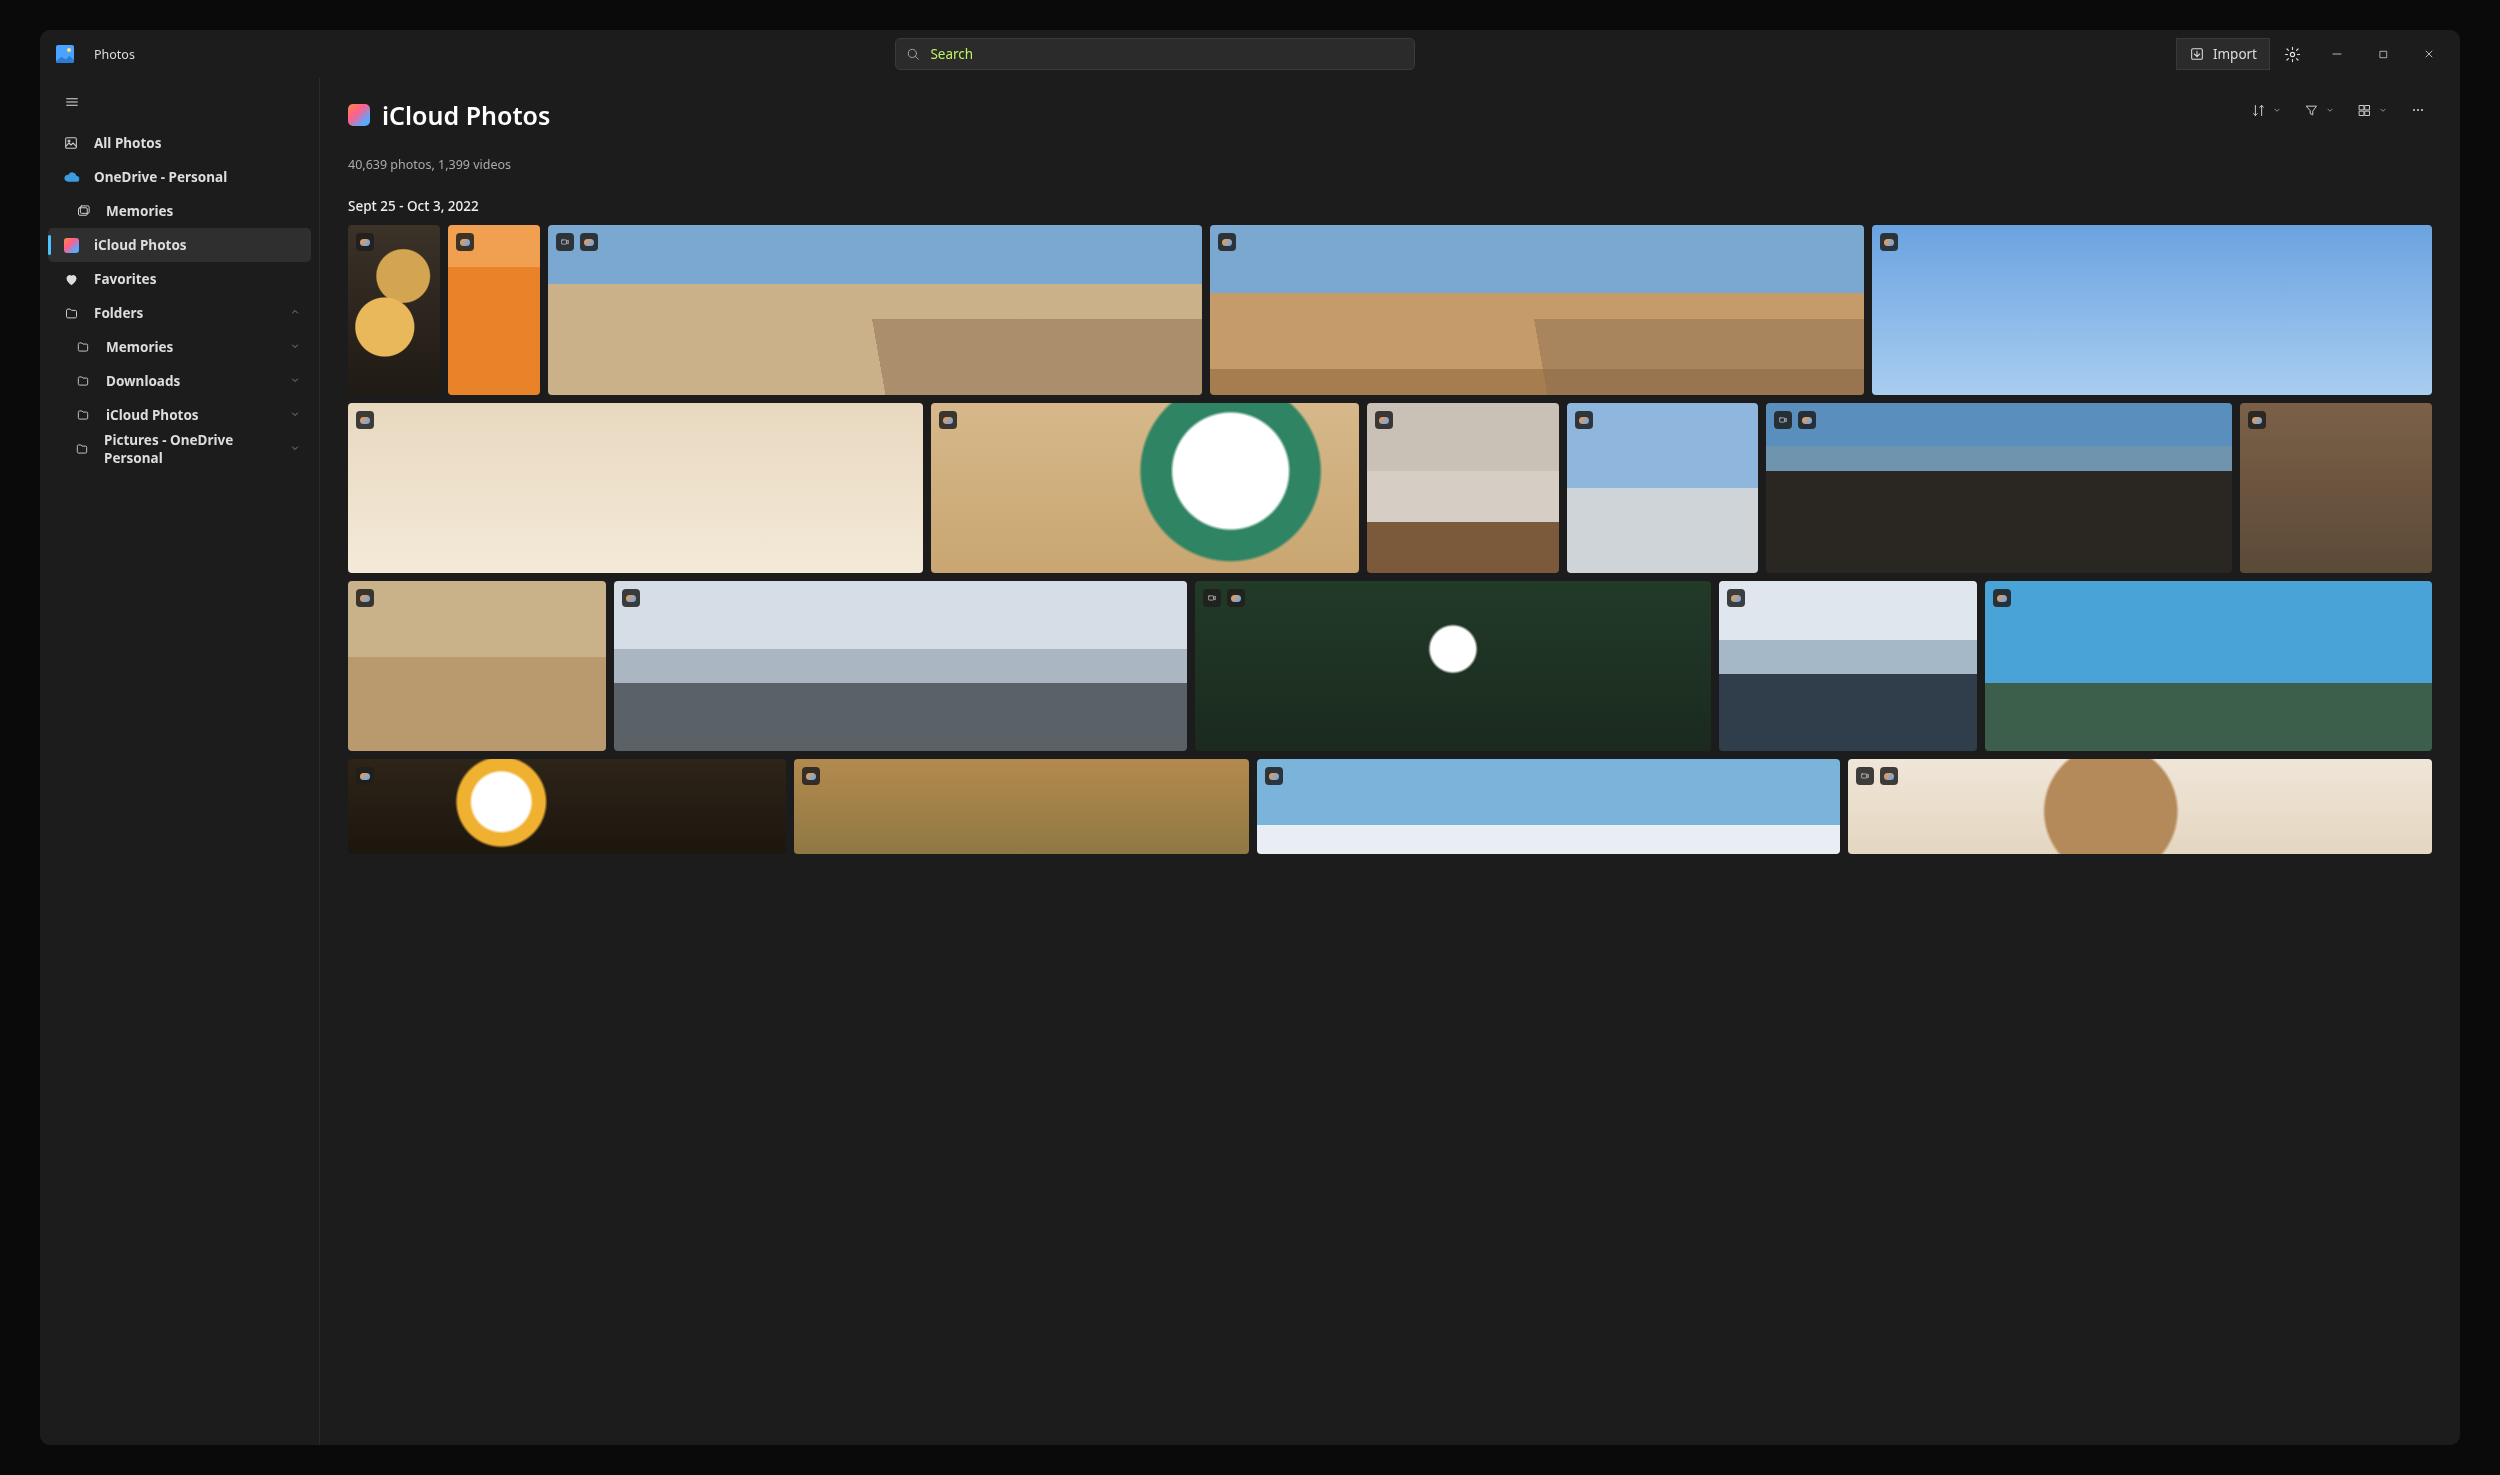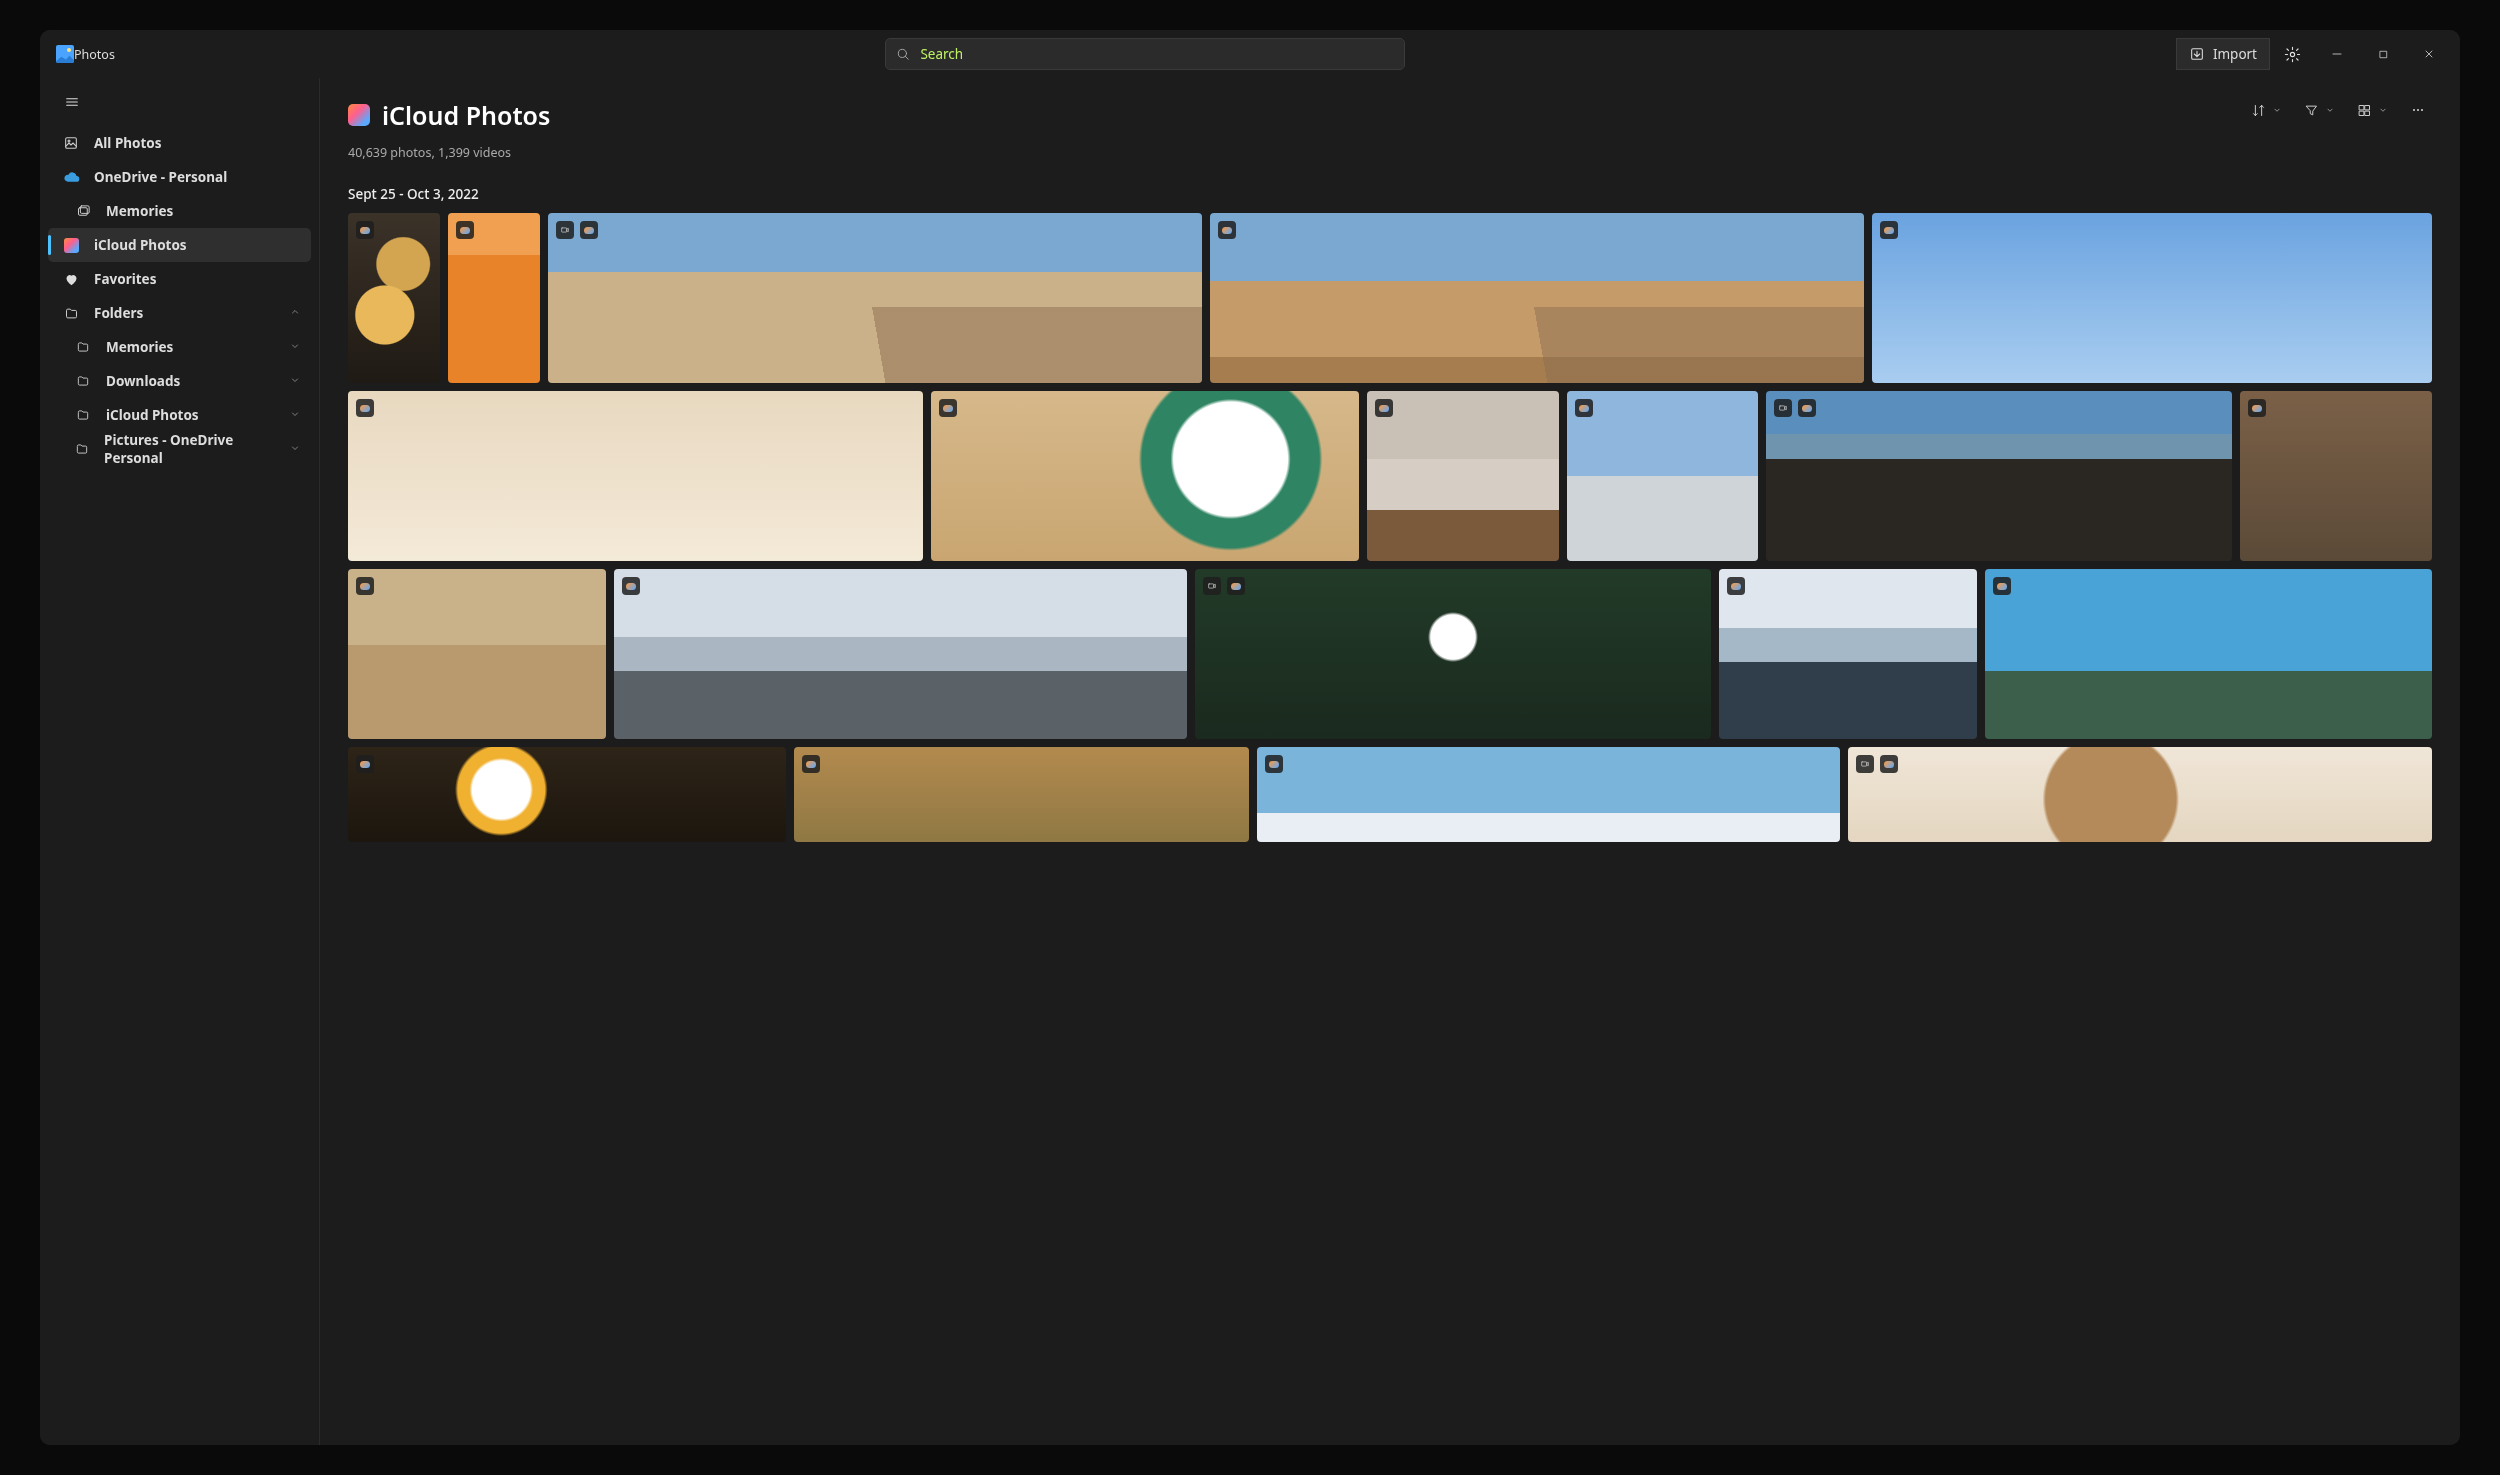--- a/index.html
+++ b/index.html
@@ -4,21 +4,21 @@
 <style>
 * { margin: 0; padding: 0; box-sizing: border-box; font-family: 'Segoe UI', system-ui, sans-serif; }
 html, body { width: 100%; height: 100%; background: #0a0a0a; overflow: hidden; }
 .window {
   position: absolute; inset: 30px 40px 30px 40px;
   background: #1c1c1c; border-radius: 10px; overflow: hidden;
   display: flex; flex-direction: column; color: #ddd;
 }
 .titlebar {
   height: 48px; display: flex; align-items: center; padding: 8px 8px;
-  background: #1c1c1c; gap: 0;
+  background: #1c1c1c; gap: 20px;
 }
 .titlebar .app-icon { width: 18px; height: 18px; background: #4aa3ff; border-radius: 2px; margin-left: 8px; position: relative; overflow: hidden; }
 .titlebar .app-icon::after { content:''; position:absolute; bottom:0;left:0;right:0;height:9px; background:#2a7dd4; clip-path: polygon(0 80%, 30% 30%, 55% 60%, 75% 20%, 100% 70%, 100% 100%, 0 100%); }
 .titlebar .app-icon::before { content:''; position:absolute; top:3px; right:3px; width:4px; height:4px; background:#ffe680; border-radius:50%; }
 .titlebar .app-title { font-size: 12.5px; color: #ddd; }
 .search-wrap { flex: 1; display: flex; justify-content: center; }
 .search-box {
   width: 520px; height: 32px; background: #2b2b2b; border-radius: 5px;
   display: flex; align-items: center; padding: 0 10px; gap: 10px; color: #aaa; font-size: 13.5px;
   border: 1px solid #3a3a3a;
@@ -56,21 +56,21 @@
 .storage .row .right-txt { margin-left:auto; color:#aaa; font-size:11.5px; }
 .storage .bar { height:3px; background:#3a3a3a; border-radius:2px; overflow:hidden; margin-top:2px; }
 .storage .bar .fill { height:100%; background:#4cc2ff; width:16%; }
 
 .main { flex:1; overflow:auto; padding: 20px 28px 0 28px; background:#1c1c1c; }
 .header { display:flex; align-items:flex-start; }
 .header .title-wrap { display:flex; flex-direction:column; gap:4px; }
 .header .title-row { display:flex; align-items:center; gap:12px; }
 .header .cloud-icon { width:22px; height:22px; border-radius:5px; background: linear-gradient(135deg,#ff8a3d,#ff5f8d 40%,#5aa9ff 80%); position:relative; }
 .header .title { font-size: 25px; font-weight:600; color:#fff; }
-.header .subtitle { font-size:12.5px; color:#aaa; margin-top:8px; }
+.header .subtitle { font-size:12.5px; color:#aaa; margin-top:20px; }
 .header .tools { margin-left:auto; display:flex; gap:10px; align-items:center; }
 .toolbtn { display:flex;align-items:center;gap:6px; padding:4px 6px; border-radius:4px; cursor:pointer; color:#ccc; }
 .chev-down { width:10px;height:10px; }
 
 .date-header { font-size:13.5px; color:#eee; margin: 24px 0 10px; font-weight:500; }
 
 .grid { display:flex; flex-direction:column; gap:8px; }
 .row-imgs { display:flex; gap:8px; height: 170px; }
 .row-imgs.h2 { height: 170px; }
 .row-imgs .tile { position:relative; border-radius:4px; overflow:hidden; cursor:pointer; }

